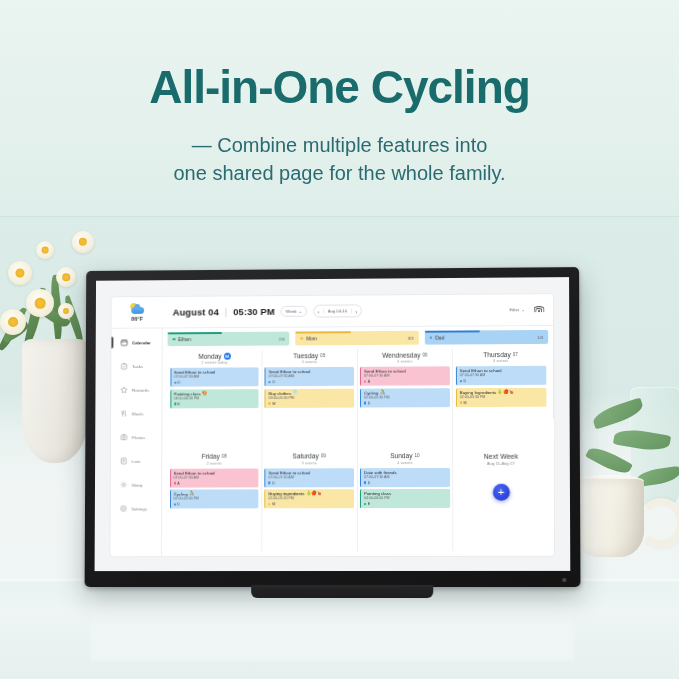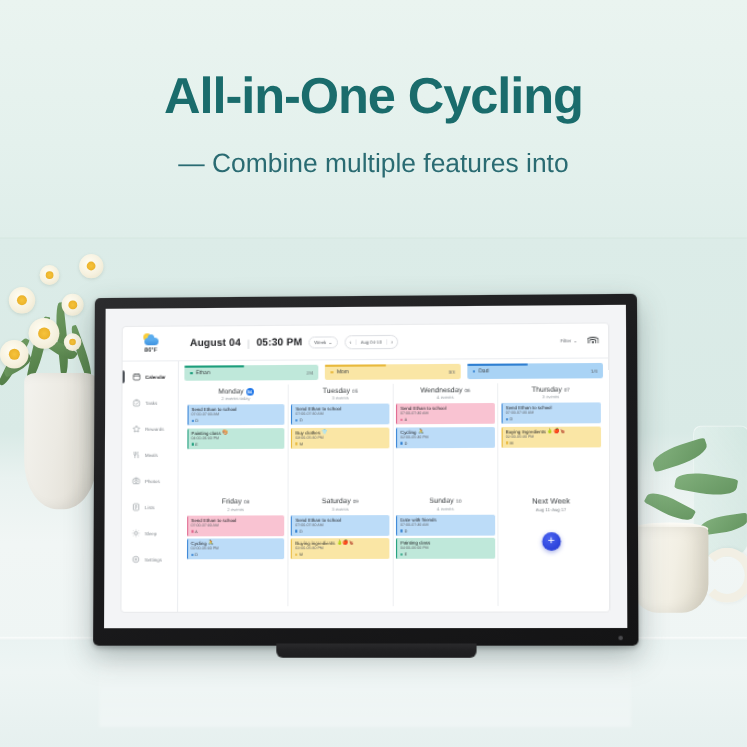--- a/index.html
+++ b/index.html
@@ -19,21 +19,21 @@
     display:flex;flex-direction:column;align-items:center;
     border-bottom:1px solid #cfe3dd;
   }
   .promo-title{
     margin-top:64px;
     font-size:46px;font-weight:700;color:#1a6c6c;letter-spacing:-1px;
     line-height:1;
   }
   .promo-sub{
     margin-top:22px;text-align:center;color:#2a6b72;
-    font-size:24px;line-height:1.38;font-weight:400;
+    font-size:20px;line-height:1.38;font-weight:400;
   }
 
   
   .scene{
     position:absolute;left:0;top:217px;width:679px;height:462px;
     background:
       linear-gradient(180deg,#dcece8 0%,#d9eae6 38%,#e9f2f0 47%,#f1f6f5 60%,#edf4f3 100%);
     overflow:hidden;
   }
   
@@ -277,20 +277,21 @@
 </style>
 </head>
 <body>
 
 <div id="root">
 
   <div class="promo">
     <div class="promo-title">All-in-One Cycling</div>
     <div class="promo-sub">
       <div>— Combine multiple features into</div>
+      <div>one shared page for the whole family.</div>
     </div>
   </div>
 
   <div class="scene">
     <div class="table-edge"></div>
     <div class="table-surface"></div>
 
     <div class="stems">
       <div class="leaf" style="left:30px;top:70px;width:10px;height:58px;transform:rotate(12deg);"></div>
       <div class="leaf" style="left:52px;top:58px;width:9px;height:66px;transform:rotate(-6deg);"></div>

